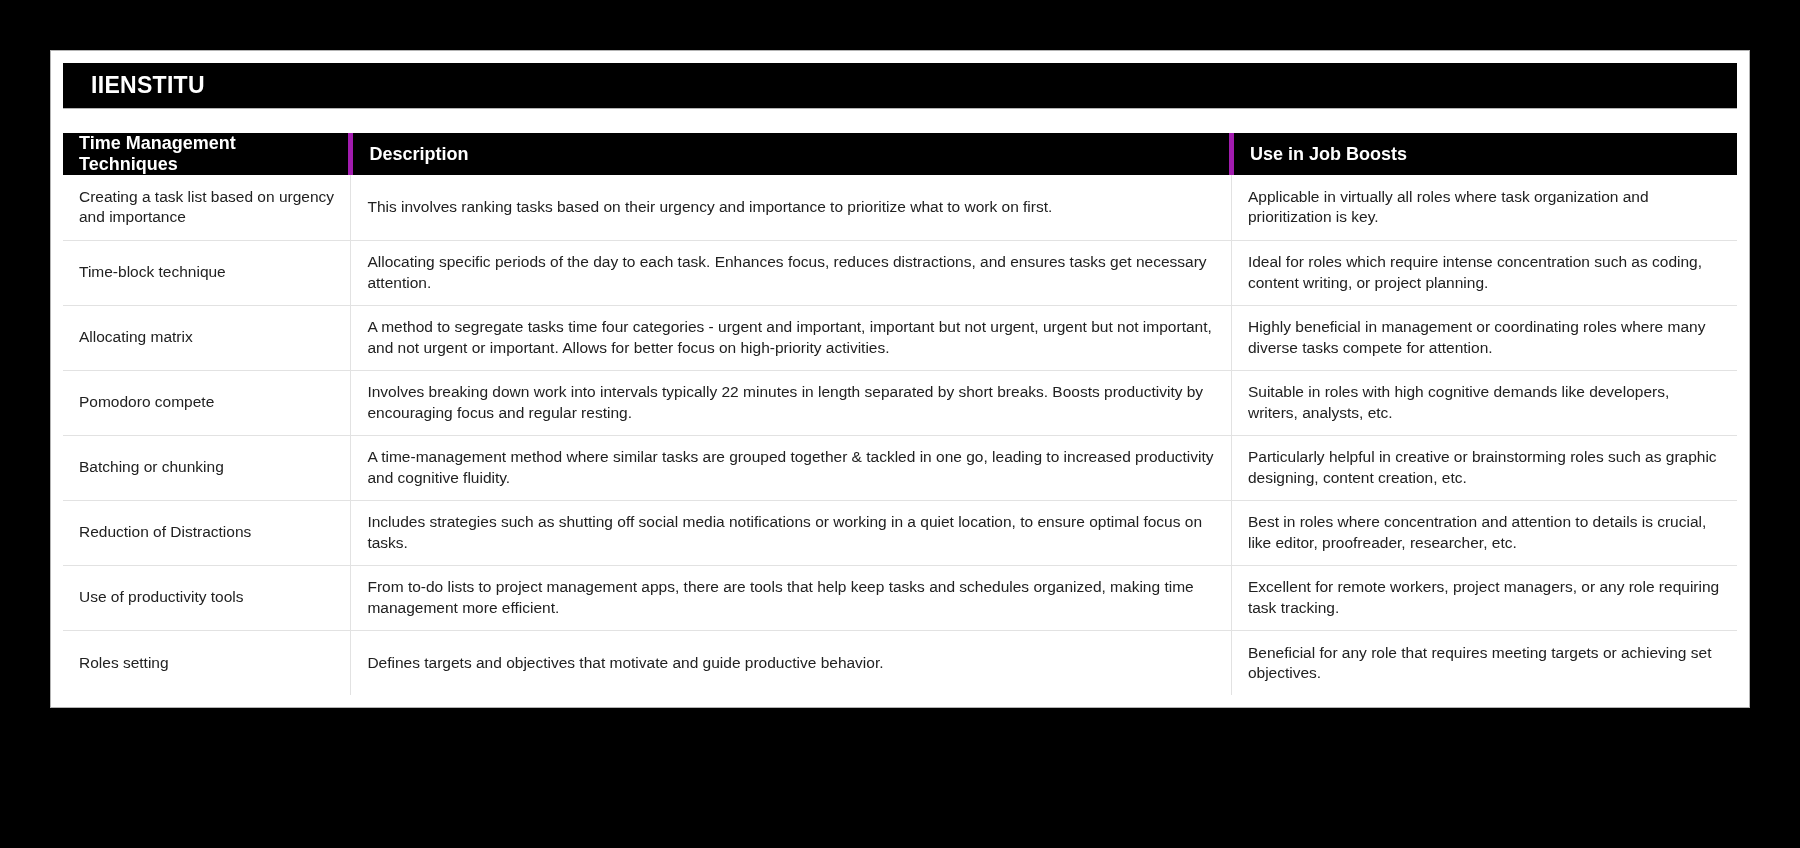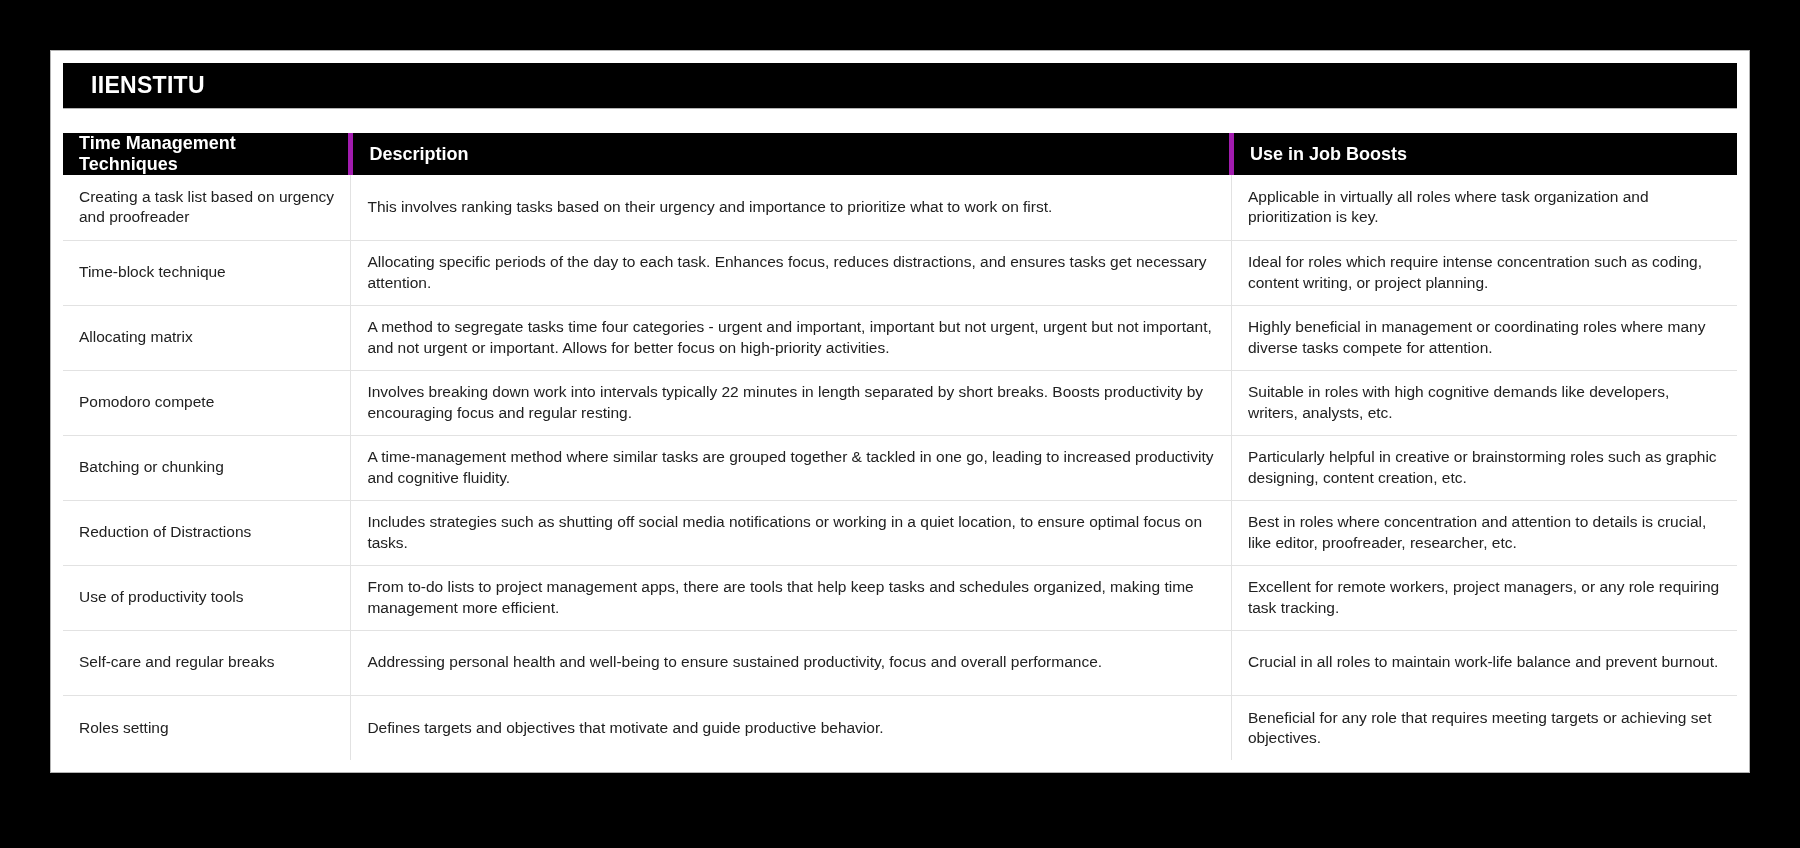--- a/index.html
+++ b/index.html
@@ -88,21 +88,21 @@
     </colgroup>
     <thead>
       <tr>
         <th>Time Management Techniques</th>
         <th>Description</th>
         <th>Use in Job Boosts</th>
       </tr>
     </thead>
     <tbody id="table-body">
   <tr>
-    <td>Creating a task list based on urgency and proofreader</td>
+    <td>Creating a task list based on urgency and importance</td>
     <td>This involves ranking tasks based on their urgency and importance to prioritize what to work on first.</td>
     <td>Applicable in virtually all roles where task organization and prioritization is key.</td>
   </tr>
 
   <tr>
     <td>Time-block technique</td>
     <td>Allocating specific periods of the day to each task. Enhances focus, reduces distractions, and ensures tasks get necessary attention.</td>
     <td>Ideal for roles which require intense concentration such as coding, content writing, or project planning.</td>
   </tr>
 
@@ -130,25 +130,20 @@
     <td>Best in roles where concentration and attention to details is crucial, like editor, proofreader, researcher, etc.</td>
   </tr>
 
   <tr>
     <td>Use of productivity tools</td>
     <td>From to-do lists to project management apps, there are tools that help keep tasks and schedules organized, making time management more efficient.</td>
     <td>Excellent for remote workers, project managers, or any role requiring task tracking.</td>
   </tr>
 
 
-  <tr>
-    <td>Self-care and regular breaks</td>
-    <td>Addressing personal health and well-being to ensure sustained productivity, focus and overall performance.</td>
-    <td>Crucial in all roles to maintain work-life balance and prevent burnout.</td>
-  </tr>
 
   <tr>
     <td>Roles setting</td>
     <td>Defines targets and objectives that motivate and guide productive behavior.</td>
     <td>Beneficial for any role that requires meeting targets or achieving set objectives.</td>
   </tr>
 </tbody>
   </table>
 </div>
 

